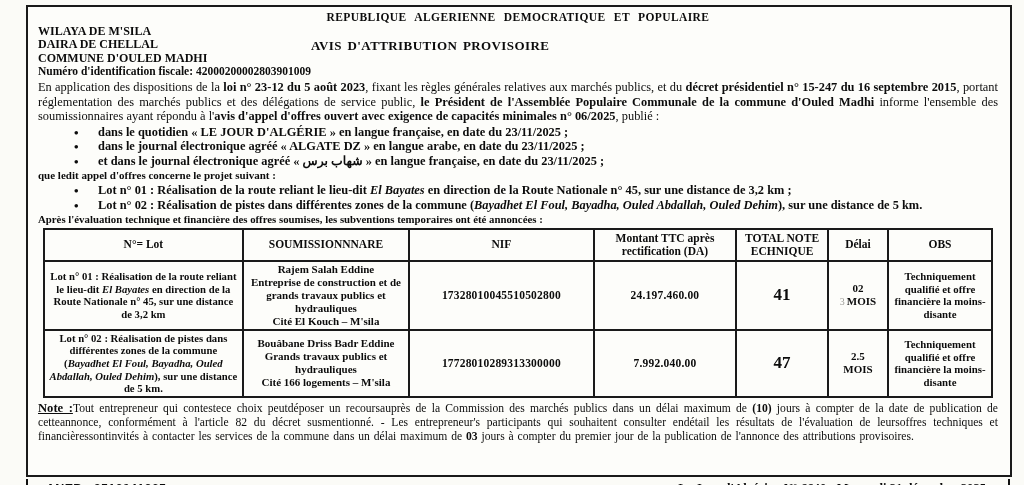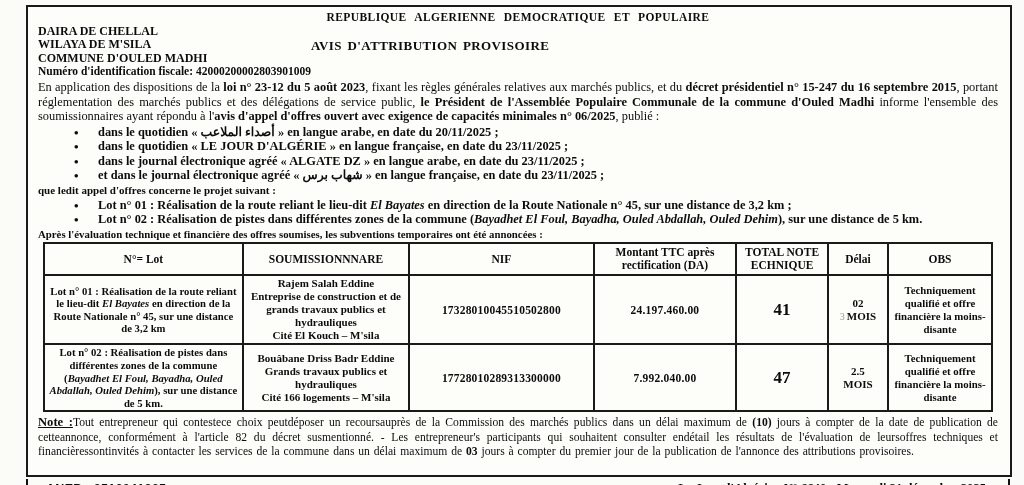--- a/index.html
+++ b/index.html
@@ -85,32 +85,31 @@
 </head>
 <body>
 
 <div class="page">
   <div class="frame">
 
     <div class="republic">REPUBLIQUE ALGERIENNE DEMOCRATIQUE ET POPULAIRE</div>
 
     <div class="head-row">
       <div class="admin">
+        <div>WILAYA  DE M'SILA</div>
         <div>DAIRA  DE CHELLAL</div>
-        <div>WILAYA  DE M'SILA</div>
         <div>COMMUNE D'OULED MADHI</div>
         <div class="nif-line">Numéro d'identification fiscale: 42000200002803901009</div>
       </div>
       <div class="title-wrap">AVIS D'ATTRIBUTION PROVISOIRE</div>
     </div>
 
     <div class="intro seg"><span>En application des dispositions de la </span><span style="font-weight: bold;">loi n° 23-12 du 5 août 2023</span><span>, fixant les règles générales relatives aux marchés publics, et du </span><span style="font-weight: bold;">décret présidentiel n° 15-247 du 16 septembre 2015</span><span>, portant réglementation des marchés publics et des délégations de service public, </span><span style="font-weight: bold;">le Président de l'Assemblée Populaire Communale de la commune d'Ouled Madhi</span><span> informe l'ensemble des soumissionnaires ayant répondu à l'</span><span style="font-weight: bold;">avis d'appel d'offres ouvert avec exigence de capacités minimales n° 06/2025</span><span>, publié :</span></div>
 
     <ul class="pubs">
-      <li class="seg"><span>dans le quotidien « </span><span>أصداء الملاعب</span><span> » en langue arabe, en date du </span><span>20/11/2025</span><span> ;</span></li>
       <li class="seg"><span>dans le quotidien « </span><span>LE JOUR D'ALGÉRIE</span><span> » en langue française, en date du </span><span>23/11/2025</span><span> ;</span></li>
       <li class="seg"><span>dans le journal électronique agréé « </span><span>ALGATE DZ</span><span> » en langue arabe, en date du </span><span>23/11/2025</span><span> ;</span></li>
       <li class="seg"><span>et dans le journal électronique agréé « </span><span>شهاب برس</span><span> » en langue française, en date du </span><span>23/11/2025</span><span> ;</span></li>
     </ul>
 
     <div class="project-line">que ledit appel d'offres concerne le projet suivant :</div>
 
     <ul class="lots">
       <li class="seg"><span>Lot n° 01 : Réalisation de la route reliant le lieu-dit </span><span style="font-style: italic;">El Bayates</span><span> en direction de la Route Nationale n° 45, sur une distance de 3,2 km ;</span></li>
       <li class="seg"><span>Lot n° 02 : Réalisation de pistes dans différentes zones de la commune (</span><span style="font-style: italic;">Bayadhet El Foul, Bayadha, Ouled Abdallah, Ouled Dehim</span><span>), sur une distance de 5 km.</span></li>

